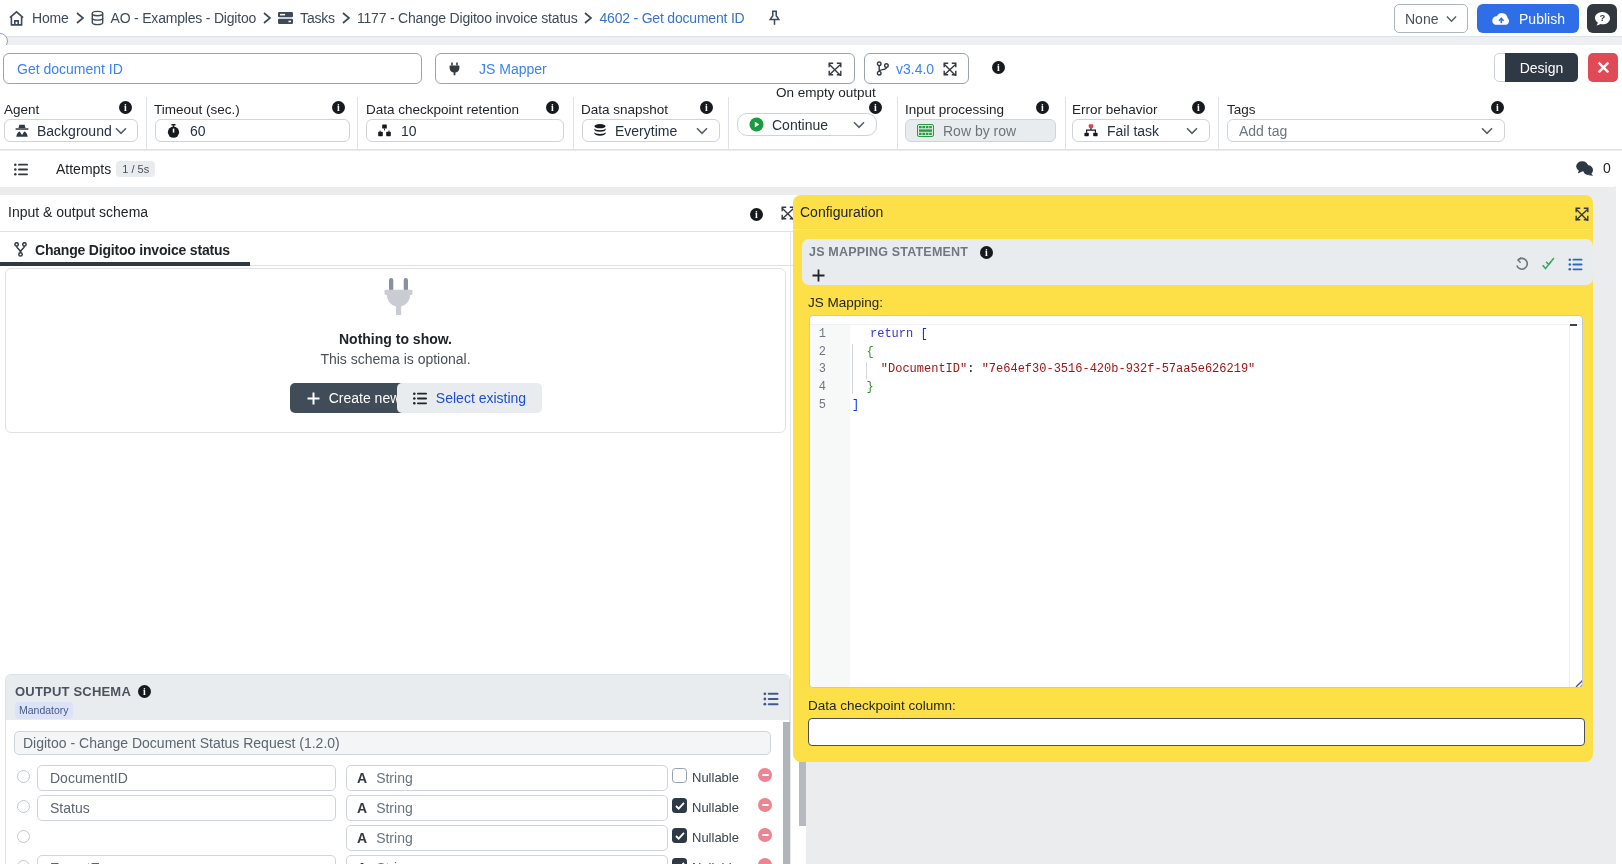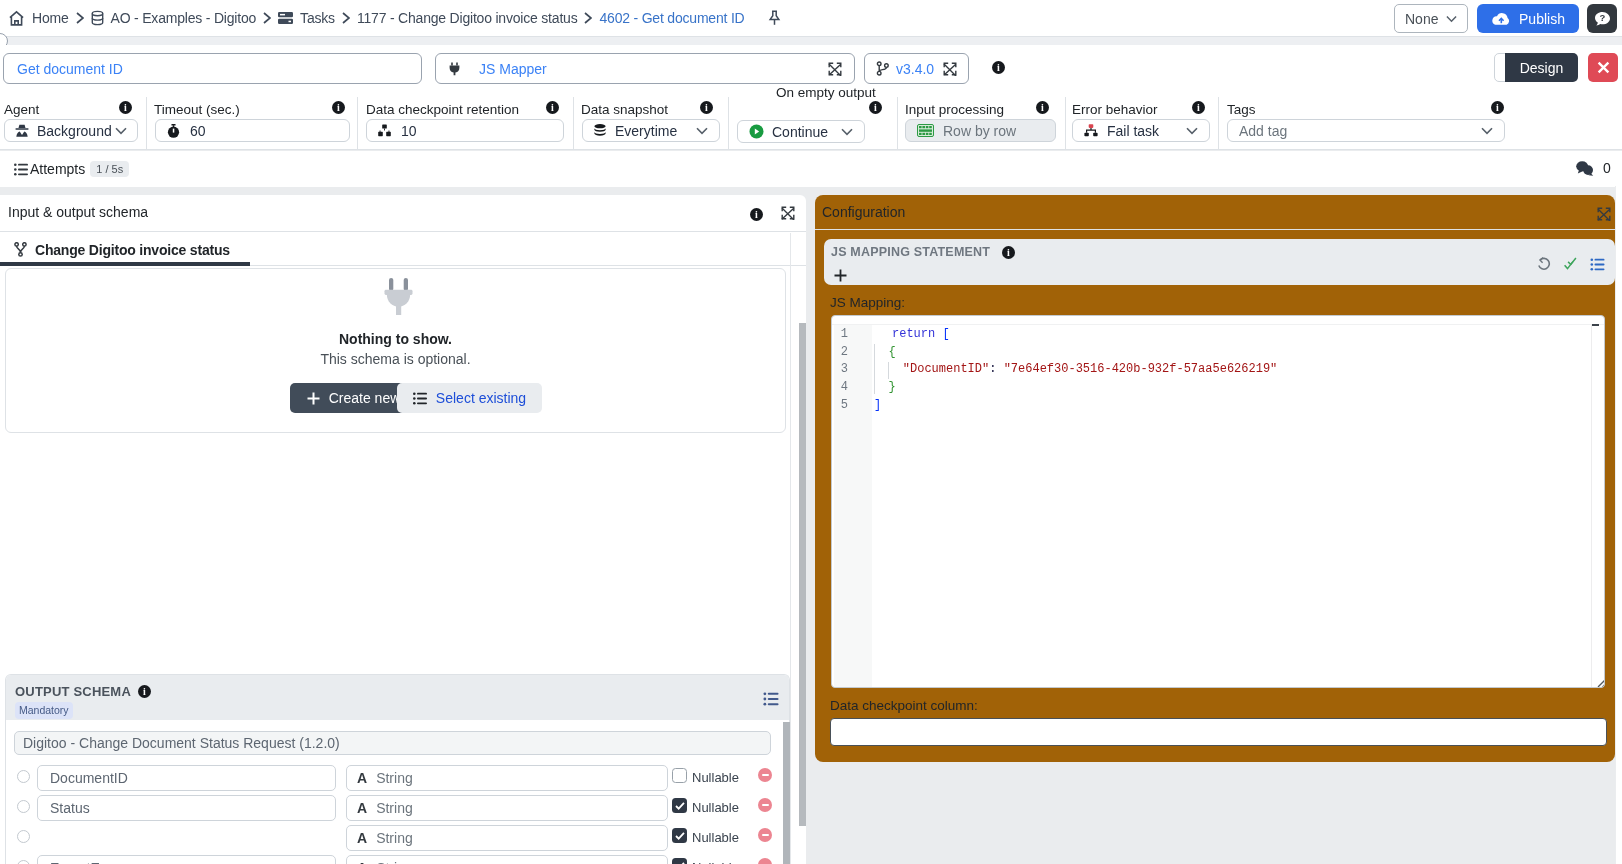--- a/index.html
+++ b/index.html
@@ -32,21 +32,21 @@
 .fctl { position:absolute; top:74px; height:23px; border:1px solid #ced4da; border-radius:6px; background:#fff; display:flex; align-items:center; font-size:14px; color:#273142; }
 .fdiv { position:absolute; top:97px; height:53px; width:1px; background:#dee2e6; }
 .info { display:inline-flex; width:13px; height:13px; border-radius:50%; background:#16191d; color:#fff; align-items:center; justify-content:center; font-size:10px; font-weight:bold; font-family:"Liberation Serif", serif; }
 
 
 #attempts { position:absolute; left:0; top:151px; width:1622px; height:36px; background:#fff; }
 #attBadge { background:#e9ecef; border-radius:4px; font-size:11px; color:#495057; padding:2px 6px; }
 
 
 #leftPanel { position:absolute; left:0; top:195px; width:806px; height:669px; background:#fff; border-radius:0 6px 0 0; }
-#rightPanel { position:absolute; left:815px; top:195px; width:800px; height:567px; background:#a16207; border-radius:8px; }
+#rightPanel { position:absolute; left:793px; top:195px; width:800px; height:567px; background:#fde047; border-radius:8px; }
 .phead { position:absolute; left:0; top:0; right:0; height:37px; border-bottom:1px solid #dee2e6; font-size:14px; color:#212529;padding-left:9px; }
 .card { position:absolute; left:5px; width:780px; border:1px solid #dee2e6; border-radius:6px; background:#fff; }
 .secband { background:#e9ecef; border-radius:5px 5px 0 0; }
 .empty-title { font-weight:bold; font-size:14px; color:#212529; text-align:center; }
 .empty-sub { font-size:14px; color:#495057; text-align:center; }
 .btn-dark { background:#414c59; color:#fff; border-radius:5px; font-size:14px; display:inline-flex; align-items:center; justify-content:center; gap:9px; }
 .btn-light { background:#e9ecef; color:#1d4ed8; border-radius:5px; font-size:14px; display:inline-flex; align-items:center; justify-content:center; gap:9px; }
 
 
 .rowInp { position:absolute; height:26px; border:1px solid #ced4da; border-radius:5px; background:#fff; display:flex; align-items:center; font-size:14px; color:#5d6671; }
@@ -227,21 +227,21 @@
         </svg>
       <span style="margin-left:9px;">Everytime</span>
       <svg style="margin-left:auto;" width="12" height="8" viewBox="0 0 12 8" fill="none" stroke="#57606a" stroke-width="1.6">
           <path d="M1 1.2 6 6.4 11 1.2"></path>
         </svg>
     </div>
     <div class="fdiv" style="left:728px;"></div>
 
     <div class="flabel abs" style="left:736px; top:83px;margin-left:40px;">On empty output</div>
     <span class="info abs" style="left:869px; top:101px;">i</span>
-    <div class="fctl" style="left:737px; top:120px; width:128px; padding:0 11px;">
+    <div class="fctl" style="left:737px; top:113px; width:140px; padding:0 11px;border-radius:10px;">
       <svg width="15" height="15" viewBox="0 0 15 15">
           <circle cx="7.5" cy="7.5" r="7" fill="#189b41"></circle>
           <path d="M5.8 4.4l4.4 3.1-4.4 3.1z" fill="#fff"></path>
         </svg>
       <span style="margin-left:8px;">Continue</span>
       <svg style="margin-left:auto;" width="12" height="8" viewBox="0 0 12 8" fill="none" stroke="#57606a" stroke-width="1.6">
           <path d="M1 1.2 6 6.4 11 1.2"></path>
         </svg>
     </div>
     <div class="fdiv" style="left:897px;"></div>
@@ -294,21 +294,21 @@
   <div id="attempts">
     <div style="position:absolute; left:14px; top:10px; display:flex; align-items:center;">
       <svg width="14" height="13" viewBox="0 0 14 13" fill="#343a40">
           <circle cx="1.3" cy="1.7" r="1.3"></circle>
           <rect x="4" y="0.8" width="10" height="1.8" rx="0.9"></rect>
           <circle cx="1.3" cy="6.5" r="1.3"></circle>
           <rect x="4" y="5.6" width="10" height="1.8" rx="0.9"></rect>
           <circle cx="1.3" cy="11.3" r="1.3"></circle>
           <rect x="4" y="10.4" width="10" height="1.8" rx="0.9"></rect>
         </svg>
-      <span style="margin-left:2px; font-size:14px; color:#212529;">Attempts</span>
+      <span style="margin-left:28px; font-size:14px; color:#212529;">Attempts</span>
       <span id="attBadge" style="margin-left:5px;">1 / 5s</span>
     </div>
     <div style="position:absolute; left:1576px; top:9px; display:flex; align-items:center;">
       <svg width="18" height="15" viewBox="0 0 18 15" fill="#2f3845">
           <ellipse cx="6.2" cy="5.3" rx="6" ry="5.1"></ellipse>
           <path d="M3.2 8.6 1.8 12.6l4.4-2.2z"></path>
           <circle cx="12.1" cy="9.1" r="4.9"></circle>
           <path d="M14.8 12.2l2.4 2.6-4.6-.6z"></path>
         </svg>
       <span style="margin-left:9px; font-size:14px; color:#212529;">0</span>

